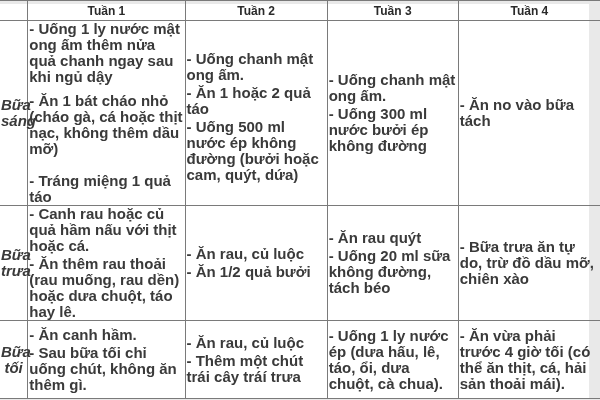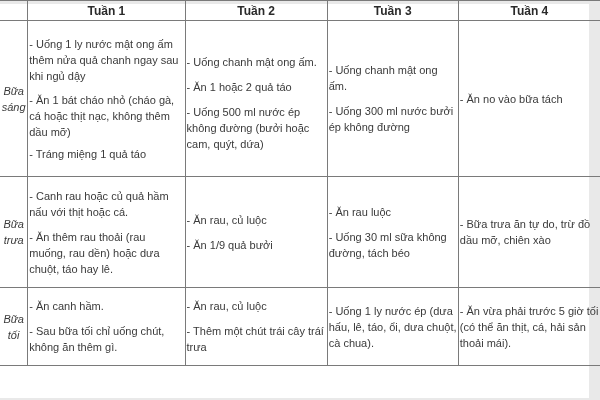--- a/index.html
+++ b/index.html
@@ -16,23 +16,24 @@
     table.diet {
       position: absolute; left: -1px; top: -4px;
       border-collapse: collapse;
       table-layout: fixed;
       width: 602px;
     }
     table.diet td, table.diet th {
       border: 1px solid #7a7a7a;
       padding: 0 1px;
       vertical-align: middle;
-      font-size: 11px;
+      font-size: 15px;
       line-height: 16px;
       color: #3a3a3a;
+      font-weight: bold;
     }
     table.diet th {
       font-weight: bold;
       text-align: center;
       height: 19px;
       color: #2a2a2a;
       font-size: 12px;
     }
     .col-meal { width: 28px; }
     .col-w1 { width: 156px; }
@@ -41,21 +42,21 @@
     .col-w4 { width: 141px; }
     td.meal {
       font-style: italic;
       text-align: center;
       font-size: 12px;
       line-height: 14px;
       padding: 0;
       margin-left: 40px;
     }
     .item { display: block; margin: 0; }
-    .item + .item { margin-top: 9px; }
+    .item + .item { margin-top: 2px; }
     tr.r-sang td { height: 155px; }
     tr.r-trua td { height: 110px; }
     tr.r-phu td { height: 31px; }
     tr.r-toi td { height: 77px; }
     td.top { vertical-align: top; padding-top: 1px; }
   </style>
 </head>
 <body>
 
 <div class="page">
@@ -76,21 +77,21 @@
         <th>Tuần 4</th>
       </tr>
     </thead>
     <tbody>
 
       <tr class="r-sang">
         <td class="meal">Bữa sáng</td>
         <td class="top">
           <span class="item">- Uống 1 ly nước mật ong ấm thêm nửa quả chanh ngay sau khi ngủ dậy</span>
           <span class="item" style="margin-top:8px">- Ăn 1 bát cháo nhỏ (cháo gà, cá hoặc thịt nạc, không thêm dầu mỡ)</span>
-          <span class="item" style="margin-top:6px">- Tráng miệng 1 quả táo</span>
+          <span class="item" style="margin-top:16px">- Tráng miệng 1 quả táo</span>
         </td>
         <td class="top">
           <span class="item" style="margin-top:8px">- Uống chanh mật ong ấm.</span>
           <span class="item">- Ăn 1 hoặc 2 quả táo</span>
           <span class="item">- Uống 500 ml nước ép không đường (bưởi hoặc cam, quýt, dứa)</span>
         </td>
         <td>
           <span class="item">- Uống chanh mật ong ấm.</span>
           <span class="item">- Uống 300 ml nước bưởi ép không đường</span>
         </td>
@@ -100,25 +101,25 @@
       </tr>
 
       <tr class="r-trua">
         <td class="meal">Bữa trưa</td>
         <td>
           <span class="item">- Canh rau hoặc củ quả hầm nấu với thịt hoặc cá.</span>
           <span class="item">- Ăn thêm rau thoải (rau muống, rau dền) hoặc dưa chuột, táo hay lê.</span>
         </td>
         <td>
           <span class="item">- Ăn rau, củ luộc</span>
-          <span class="item">- Ăn 1/9 quả bưởi</span>
+          <span class="item">- Ăn 1/2 quả bưởi</span>
         </td>
         <td>
-          <span class="item">- Ăn rau luộc</span>
-          <span class="item">- Uống 30 ml sữa không đường, tách béo</span>
+          <span class="item">- Ăn rau quýt</span>
+          <span class="item">- Uống 20 ml sữa không đường, tách béo</span>
         </td>
         <td>
           <span class="item">- Bữa trưa ăn tự do, trừ đồ dầu mỡ, chiên xào</span>
         </td>
       </tr>
 
 
       <tr class="r-toi">
         <td class="meal">Bữa tối</td>
         <td class="top">
@@ -126,18 +127,18 @@
           <span class="item">- Sau bữa tối chỉ uống chút, không ăn thêm gì.</span>
         </td>
         <td class="top">
           <span class="item">- Ăn rau, củ luộc</span>
           <span class="item">- Thêm một chút trái cây tráí trưa</span>
         </td>
         <td>
           <span class="item">- Uống 1 ly nước ép (dưa hấu, lê, táo, ổi, dưa chuột, cà chua).</span>
         </td>
         <td>
-          <span class="item">- Ăn vừa phải trước 5 giờ tối (có thể ăn thịt, cá, hải sản thoải mái).</span>
+          <span class="item">- Ăn vừa phải trước 4 giờ tối (có thể ăn thịt, cá, hải sản thoải mái).</span>
         </td>
       </tr>
     </tbody>
   </table>
 </div>
 
 </body></html>

